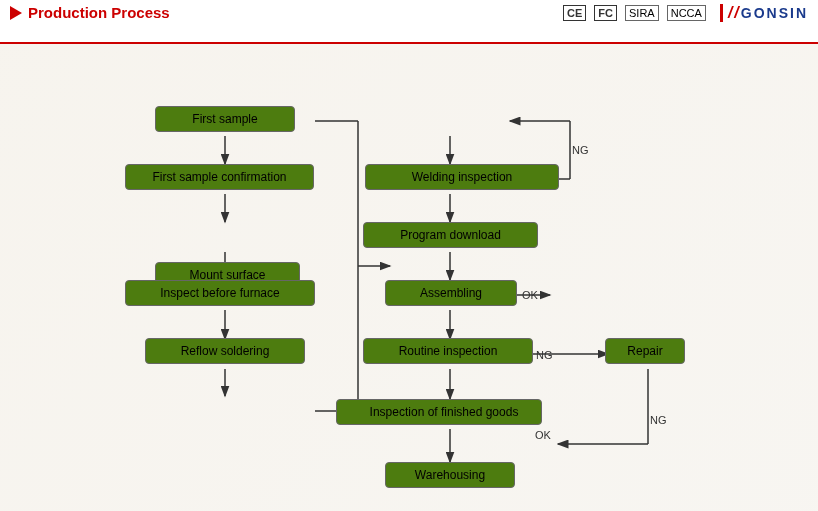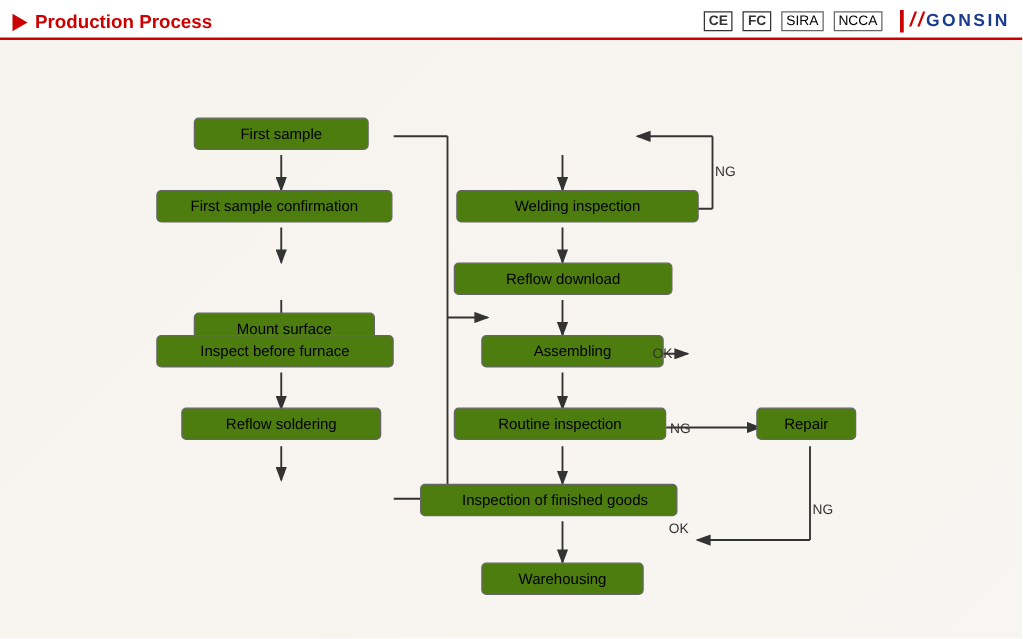--- a/index.html
+++ b/index.html
@@ -8,25 +8,25 @@
       height: 511px;
       font-family: Arial, sans-serif;
       background: #fff;
       overflow: hidden;
       position: relative;
     }
 
     
     .header {
       display: flex;
-      align-items: flex-end;
+      align-items: flex-start;
       justify-content: space-between;
       padding: 4px 10px;
       border-bottom: 2px solid #cc0000;
-      height: 32px;
+      height: 44px;
     }
     .header-left {
       display: flex;
       align-items: center;
       gap: 6px;
     }
     .play-triangle {
       width: 0;
       height: 0;
       border-top: 7px solid transparent;
@@ -184,23 +184,23 @@
     <span>Inspect before furnace</span>
   </div>
   <div class="flow-box" style="left:145px;top:294px;width:160px;">
     <span>Reflow soldering</span>
   </div>
 
   <div class="flow-box" style="left:365px;top:120px;width:194px;">
     <span>Welding inspection</span>
   </div>
   <div class="flow-box" style="left:363px;top:178px;width:175px;">
-    <span>Reflow download</span>
-  </div>
-  <div class="flow-box" style="left:385px;top:236px;width:146px;">
+    <span>Program download</span>
+  </div>
+  <div class="flow-box" style="left:385px;top:236px;width:132px;">
     <span>Assembling</span>
   </div>
   <div class="flow-box" style="left:363px;top:294px;width:170px;">
     <span>Routine inspection</span>
   </div>
   <div class="flow-box" style="left:336px;top:355px;width:206px;padding-left:18px;">
     <span>Inspection of finished goods</span>
   </div>
   <div class="flow-box" style="left:385px;top:418px;width:130px;">
     <span>Warehousing</span>

